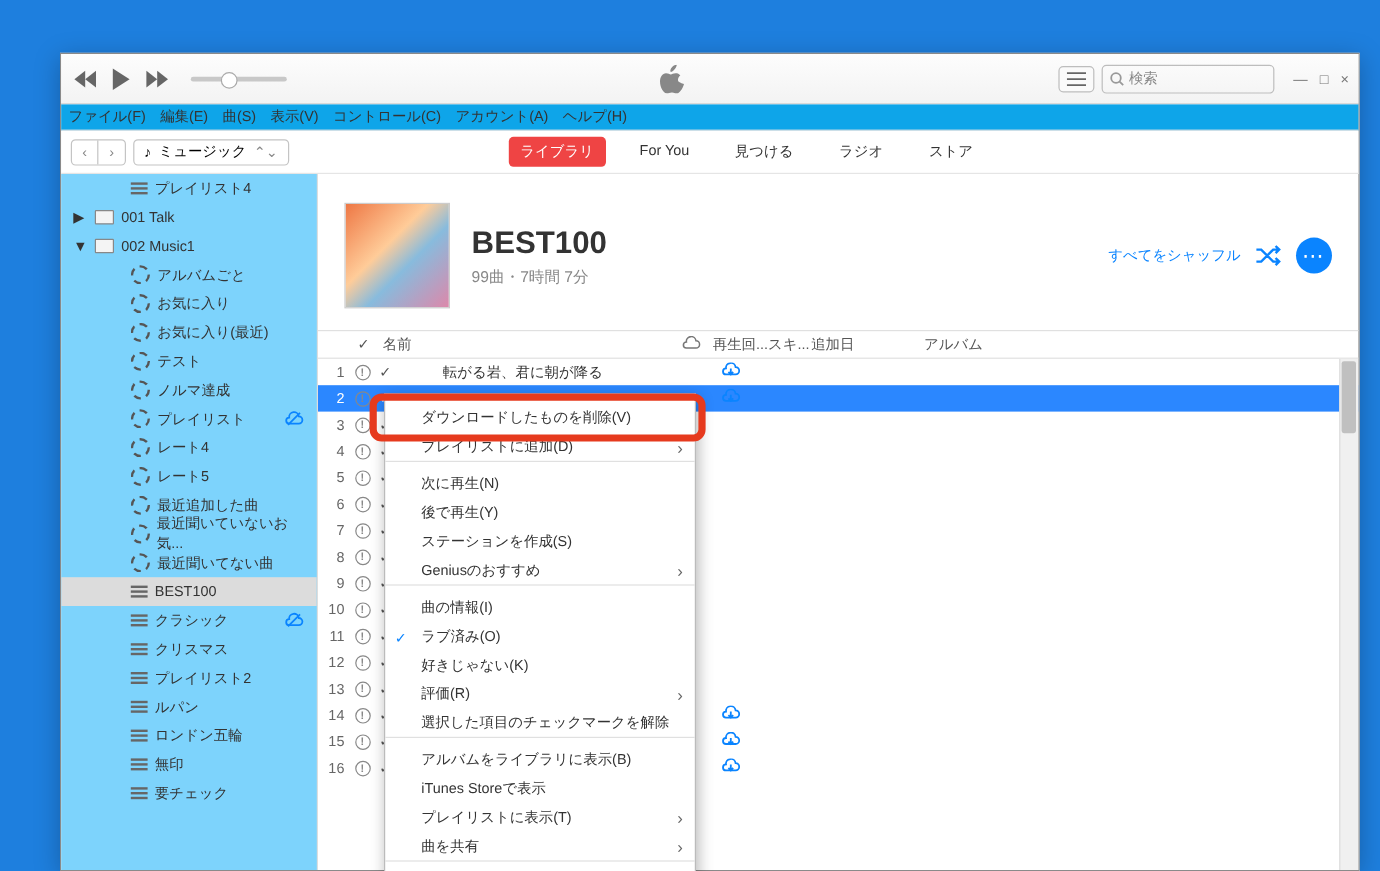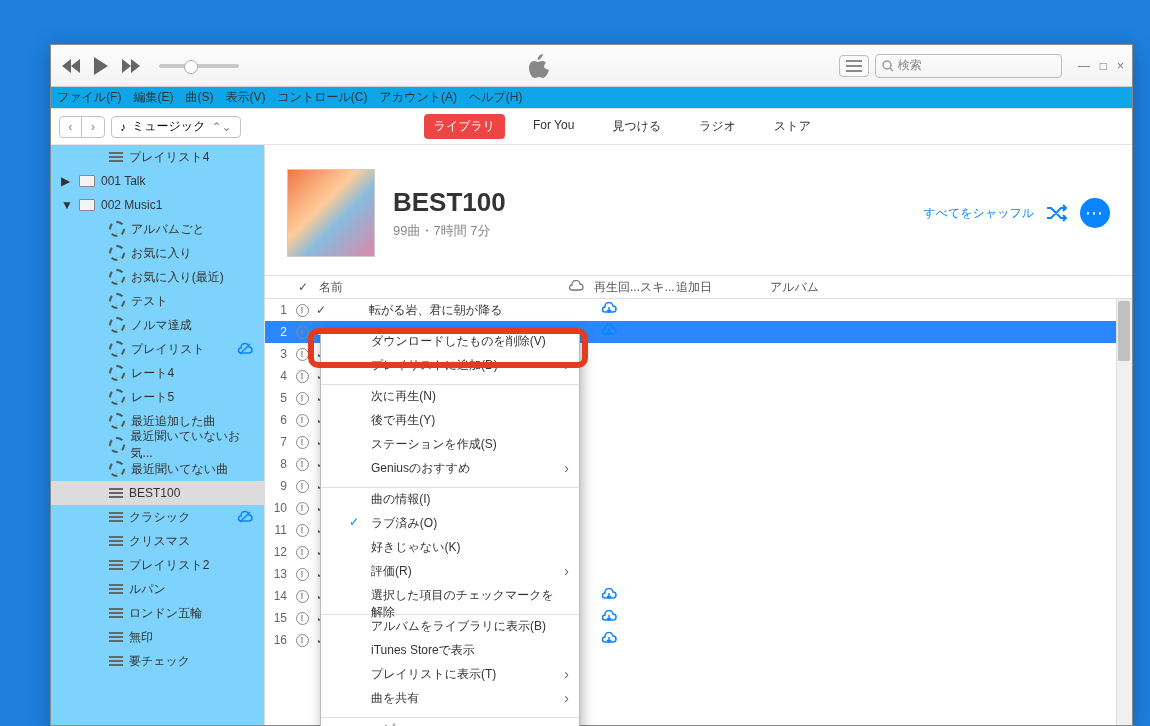--- a/index.html
+++ b/index.html
@@ -9,21 +9,21 @@
 .tb-btn{width:24px;height:24px;display:flex;align-items:center;justify-content:center;color:#7a7a7a;}
 .tb-play{width:0;height:0;border-left:14px solid #666;border-top:9px solid transparent;border-bottom:9px solid transparent;}
 .tb-rw,.tb-ff{display:flex;}
 .tb-tri-l{width:0;height:0;border-right:9px solid #666;border-top:7px solid transparent;border-bottom:7px solid transparent;}
 .tb-tri-r{width:0;height:0;border-left:9px solid #666;border-top:7px solid transparent;border-bottom:7px solid transparent;}
 .volume{width:80px;height:4px;background:#c8c8c8;border-radius:2px;position:relative;margin-left:10px;}
 .volume::after{content:"";position:absolute;left:25px;top:-4px;width:12px;height:12px;background:#fff;border:1px solid #aaa;border-radius:50%;}
 .apple-center{flex:1;display:flex;justify-content:center;}
 .apple-logo{width:20px;height:24px;color:#888;}
 .view-btn{width:30px;height:22px;border:1px solid #bdbdbd;border-radius:4px;display:flex;align-items:center;justify-content:center;background:#fafafa;}
-.search{width:187px;height:24px;border:1px solid #bdbdbd;border-radius:4px;display:flex;align-items:center;padding:0 6px;gap:4px;color:#888;}
+.search{width:144px;height:24px;border:1px solid #bdbdbd;border-radius:4px;display:flex;align-items:center;padding:0 6px;gap:4px;color:#888;}
 .win-ctrls{display:flex;gap:10px;margin-left:10px;color:#777;}
 .menubar{height:22px;background:#0ea5e9;border-bottom:1px solid #e0e0e0;display:flex;align-items:center;padding:0 6px;gap:12px;color:#333;}
 .navbar{height:36px;background:#fff;border-bottom:1px solid #e5e5e5;display:flex;align-items:center;padding:0 8px;}
 .nav-arrows{display:flex;border:1px solid #c4c4c4;border-radius:4px;height:22px;}
 .nav-arrows>div{width:22px;display:flex;align-items:center;justify-content:center;color:#888;}
 .nav-arrows>div:first-child{border-right:1px solid #c4c4c4;}
 .source-sel{margin-left:6px;height:22px;border:1px solid #c4c4c4;border-radius:4px;display:flex;align-items:center;padding:0 8px;gap:6px;min-width:110px;}
 .tabs{flex:1;display:flex;justify-content:center;gap:18px;}
 .tab{padding:4px 10px;border-radius:4px;color:#333;}
 .tab.active{background:#ef4444;color:#fff;}
@@ -61,21 +61,21 @@
 .row .info{width:18px;display:flex;justify-content:center;}
 .row .chk{width:20px;text-align:center;color:#555;}
 .row .nm{flex:0 0 237px;padding-left:6px;white-space:nowrap;overflow:hidden;margin-left:32px;}
 .row .cl{width:26px;color:#0a84ff;}
 .row .rest{flex:1;}
 .row.sel{background:#2b87ff;color:#fff;}
 .row.sel .n,.row.sel .chk{color:#fff;}
 .info-ico{width:13px;height:13px;border:1.5px solid #888;border-radius:50%;display:flex;align-items:center;justify-content:center;font-size:9px;color:#888;font-weight:bold;}
 .blur{background:repeating-linear-gradient(90deg,#ebebeb 0 20px,#f5f5f5 20px 50px,#e2e2e2 50px 90px,#f0f0f0 90px 140px);filter:blur(0.3px);height:100%;}
 .context{position:absolute;left:320px;top:328px;width:260px;background:#fff;border:1px solid #bbb;box-shadow:2px 4px 12px rgba(0,0,0,0.3);padding:4px 0;z-index:20;}
-.ctx-item{height:24px;display:flex;align-items:flex-start;padding:0 14px 0 30px;font-size:12px;color:#333;position:relative;margin-left:20px;}
+.ctx-item{height:24px;display:flex;align-items:flex-end;padding:0 14px 0 30px;font-size:12px;color:#333;position:relative;}
 .ctx-item.sub::after{content:"›";position:absolute;right:10px;color:#666;font-size:14px;}
 .ctx-item .check{position:absolute;left:8px;color:#0a84ff;}
 .ctx-sep{height:1px;background:#e0e0e0;margin:3px 0;}
 .highlight-box{position:absolute;left:308px;top:328px;width:280px;height:40px;border:6px solid #e63a1e;border-radius:10px;z-index:30;pointer-events:none;}
 .scrollbar{position:absolute;right:0;top:0;width:16px;height:100%;background:#f0f0f0;border-left:1px solid #ddd;}
 .scroll-thumb{position:absolute;right:2px;top:2px;width:12px;height:60px;background:#c0c0c0;border-radius:2px;}
 </style>
 </head>
 <body>
 

